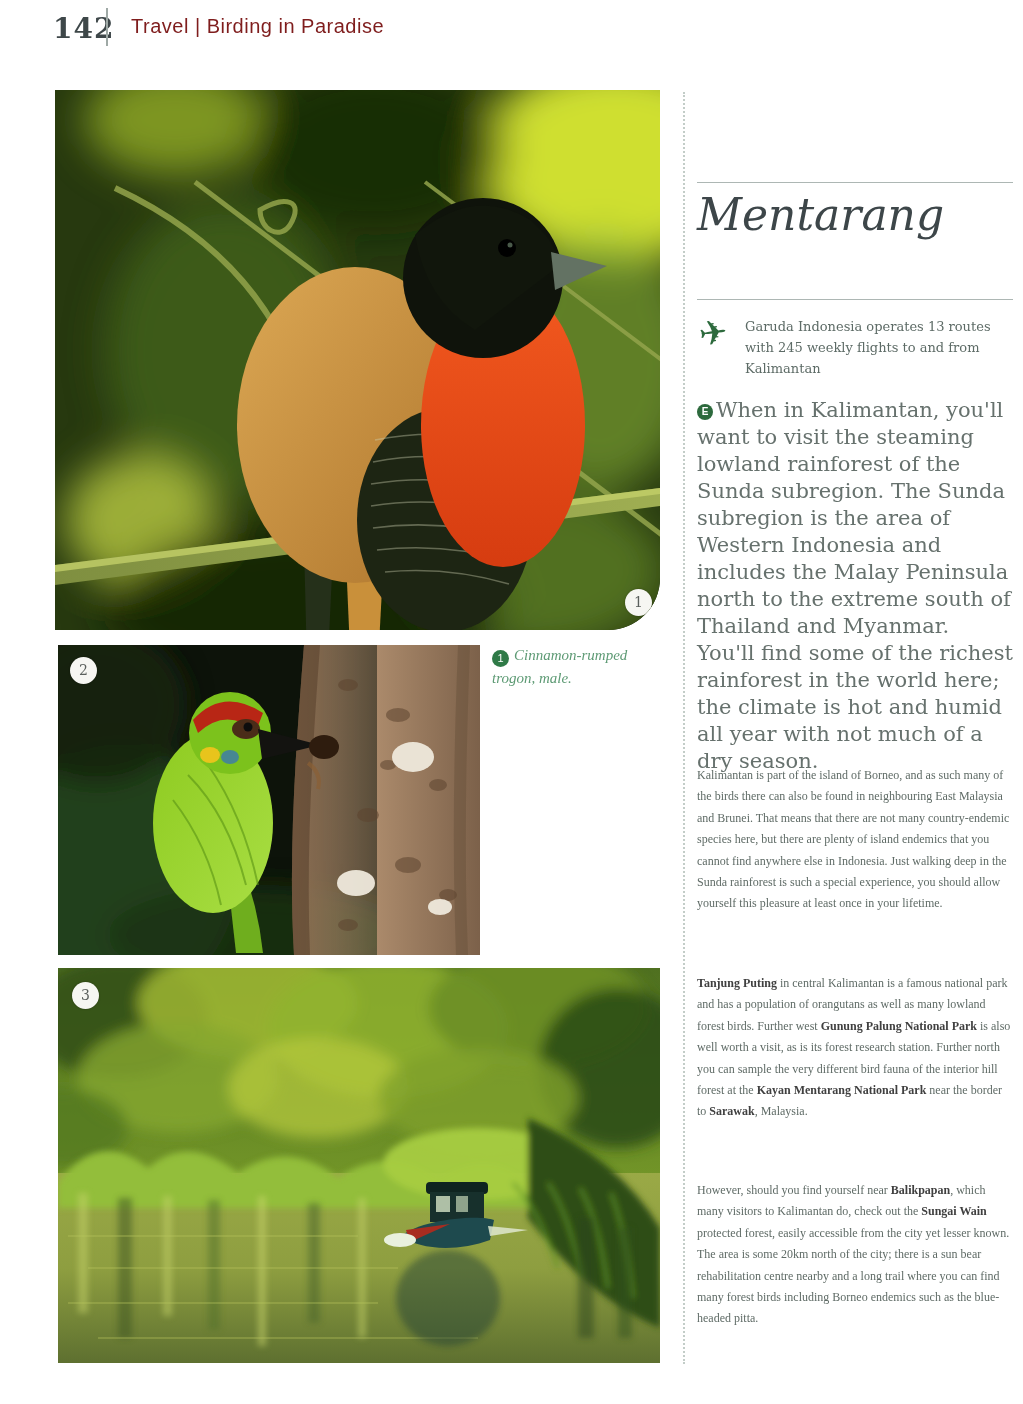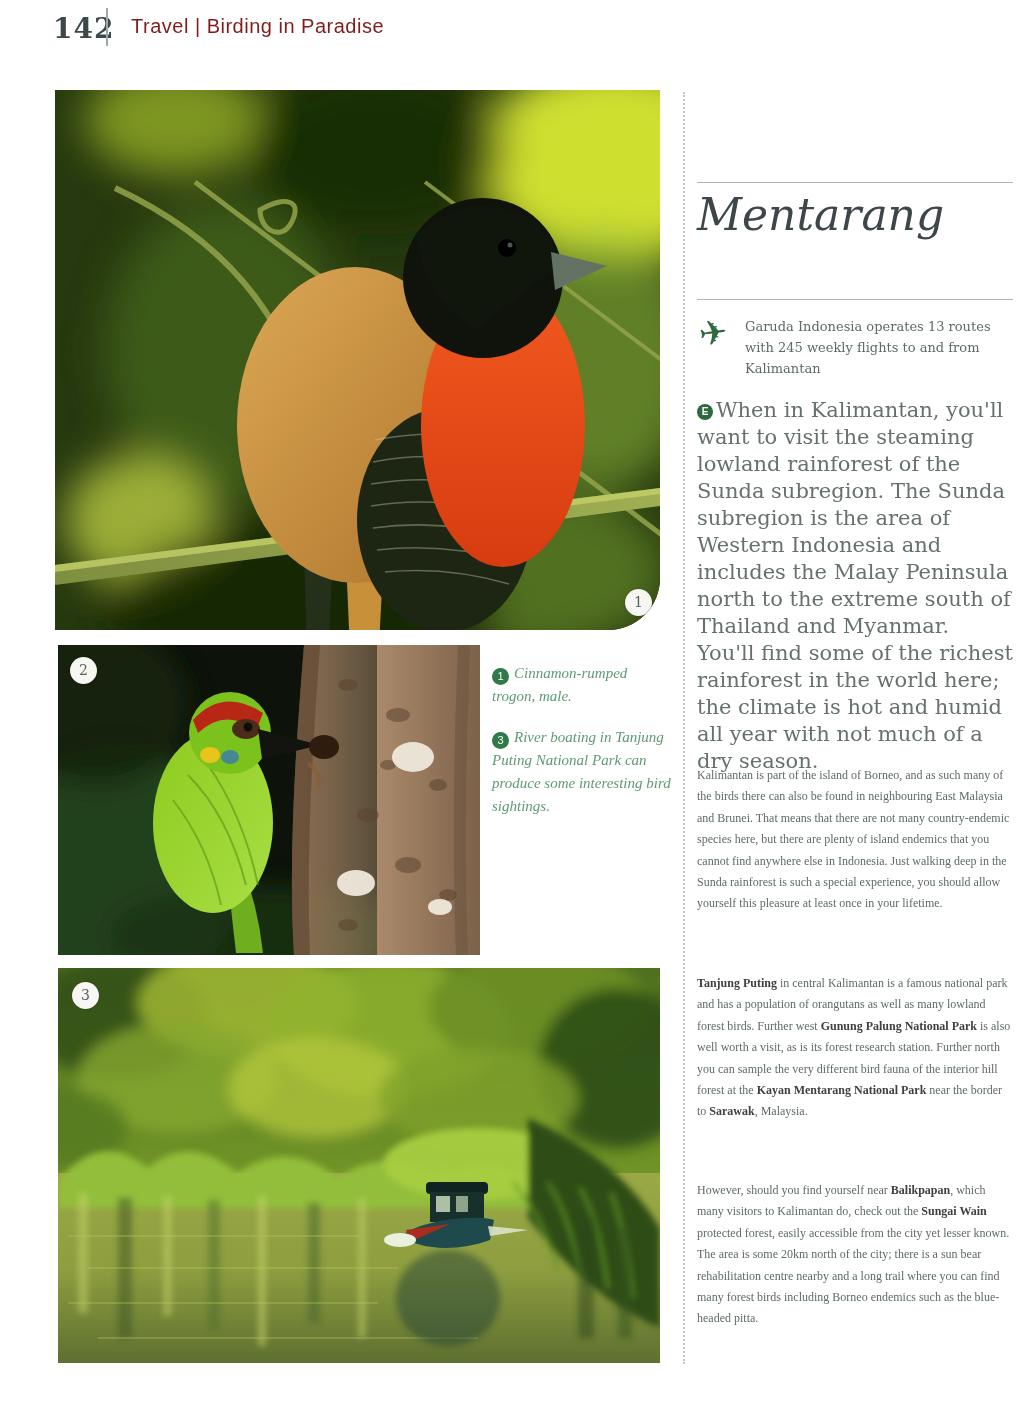--- a/index.html
+++ b/index.html
@@ -32,21 +32,21 @@
     position:absolute; width:27px; height:27px; border-radius:50%;
     background:#f6f6f2; color:#5a5f5c; font-family:"DejaVu Serif", serif;
     font-size:14px; line-height:27px; text-align:center;
     box-shadow:0 0 2px rgba(0,0,0,0.35);
   }
 
   
   .captions { left:492px; top:644px; width:180px; }
   .caption {
     font-family:"Liberation Serif", serif; font-style:italic;
-    font-size:15px; line-height:23px; color:#5d9a74; margin-bottom:13px;margin-top:18px;
+    font-size:15px; line-height:23px; color:#5d9a74; margin-bottom:13px;
   }
   .cap-num {
     display:inline-block; width:17px; height:17px; border-radius:50%;
     background:#2f7a47; color:#ffffff; font-style:normal;
     font-size:11px; line-height:17px; text-align:center;
     margin-right:5px; vertical-align:-2px;
     font-family:"Liberation Sans", sans-serif;
   }
 
   
@@ -225,23 +225,20 @@
     <ellipse cx="266" cy="102" rx="15" ry="12" fill="#2e1c0e"></ellipse>
     <path d="M250,118 q14,10 10,26" stroke="#8a5f35" stroke-width="4" fill="none" opacity="0.7"></path>
   </svg>
   <div class="photo-badge" style="left:12px; top:12px;">2</div>
 </div>
 
 <div class="abs captions">
   <div class="caption">
     <span class="cap-num">1</span><span>Cinnamon-rumped trogon, male.</span>
   </div>
-  <div class="caption">
-    <span class="cap-num">3</span><span>River boating in Tanjung Puting National Park can produce some interesting bird sightings.</span>
-  </div>
 </div>
 
 <div id="photo3" class="abs photo">
   <svg viewBox="0 0 602 395" preserveAspectRatio="none">
     <defs>
       <filter id="blur3" x="-40%" y="-40%" width="180%" height="180%">
           <feGaussianBlur stdDeviation="7"></feGaussianBlur>
         </filter>
       <filter id="blur3s" x="-40%" y="-40%" width="180%" height="180%">
           <feGaussianBlur stdDeviation="3"></feGaussianBlur>

